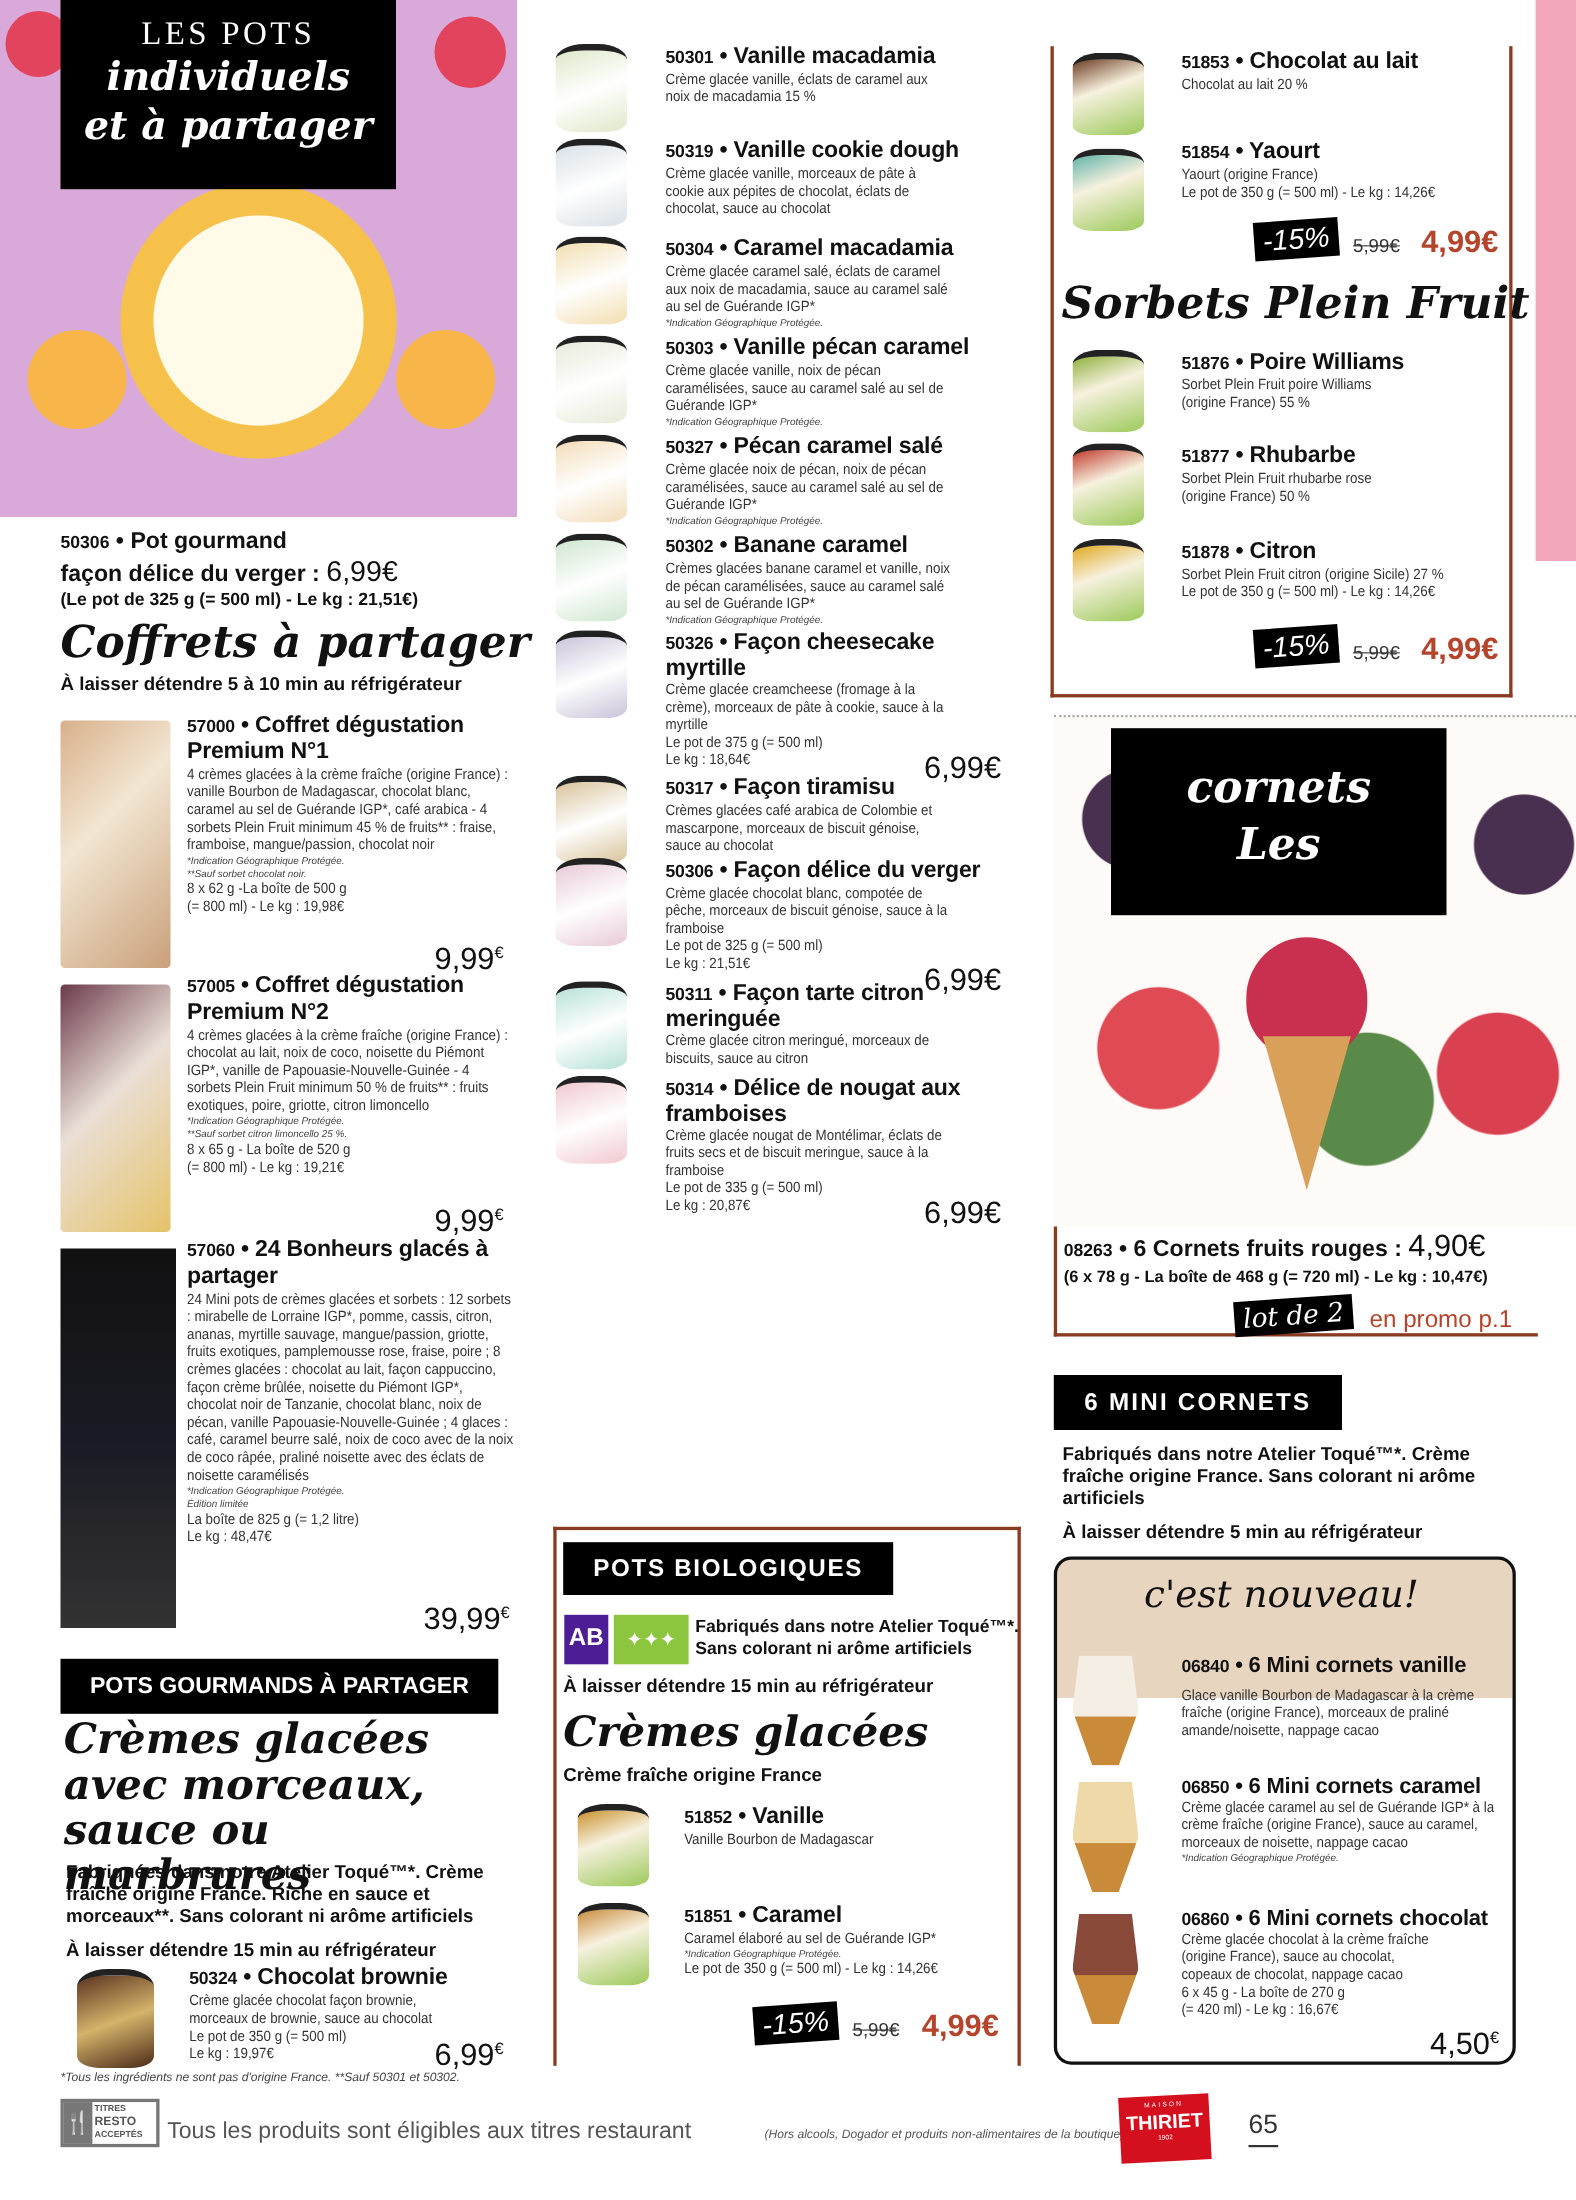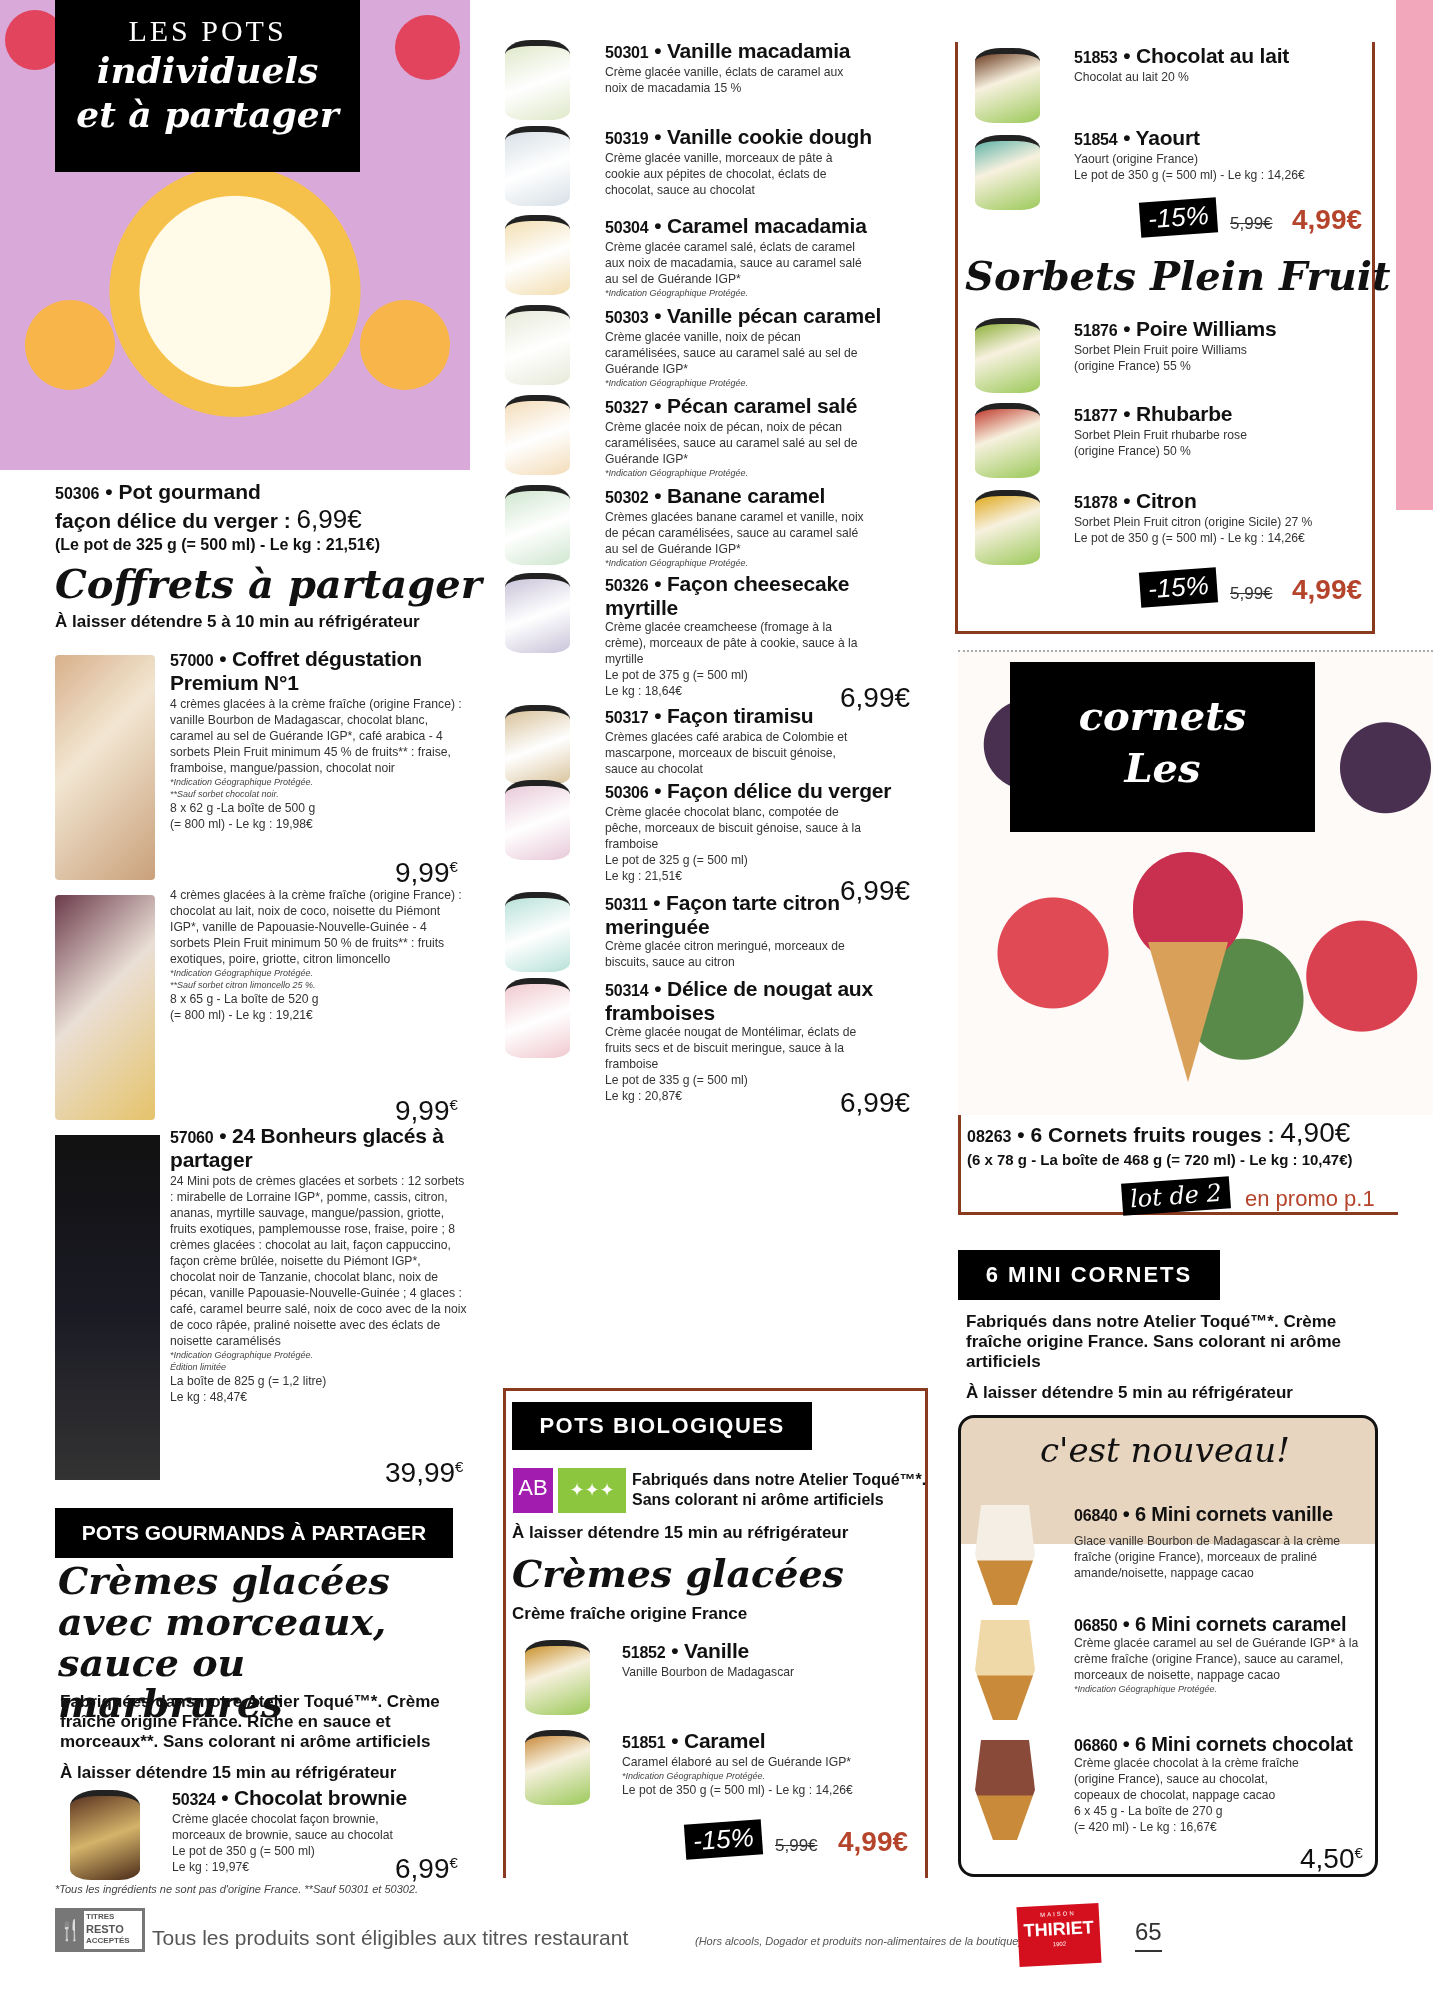--- a/index.html
+++ b/index.html
@@ -52,20 +52,21 @@
   <div class="pdesc cond" style="width:330px;margin-top:2px">4 crèmes glacées à la crème fraîche (origine France) : vanille Bourbon de Madagascar, chocolat blanc, caramel au sel de Guérande IGP*, café arabica - 4 sorbets Plein Fruit minimum 45 % de fruits** : fraise, framboise, mangue/passion, chocolat noir</div>
   <div class="pnote">*Indication Géographique Protégée.</div>
   <div class="pnote">**Sauf sorbet chocolat noir.</div>
   <div class="pdesc cond">8 x 62 g -La boîte de 500 g</div>
   <div class="pdesc cond">(= 800 ml) - Le kg : 19,98€</div>
 </div>
 <div class="abs price" style="left:395px;top:852px"><span>9,99</span><sup>€</sup></div>
 
 <div class="abs" style="left:55px;top:895px;width:100px;height:225px;background:linear-gradient(135deg,#6b3a4a,#eadfd6 45%,#e5c36a);border-radius:4px"></div>
 <div class="abs" style="left:170px;top:885px;width:300px">
+  <div class="ptitle"><span class="code cond">57005</span> • <span>Coffret dégustation Premium N°2</span></div>
   <div class="pdesc cond" style="width:330px;margin-top:2px">4 crèmes glacées à la crème fraîche (origine France) : chocolat au lait, noix de coco, noisette du Piémont IGP*, vanille de Papouasie-Nouvelle-Guinée - 4 sorbets Plein Fruit minimum 50 % de fruits** : fruits exotiques, poire, griotte, citron limoncello</div>
   <div class="pnote">*Indication Géographique Protégée.</div>
   <div class="pnote">**Sauf sorbet citron limoncello 25 %.</div>
   <div class="pdesc cond">8 x 65 g - La boîte de 520 g</div>
   <div class="pdesc cond">(= 800 ml) - Le kg : 19,21€</div>
 </div>
 <div class="abs price" style="left:395px;top:1090px"><span>9,99</span><sup>€</sup></div>
 
 <div class="abs" style="left:55px;top:1135px;width:105px;height:345px;background:linear-gradient(180deg,#111 0,#1a1a24 50%,#333 100%)"></div>
 <div class="abs" style="left:170px;top:1125px;width:300px">
@@ -214,21 +215,21 @@
           <div class="pdesc cond">Le pot de 335 g (= 500 ml)</div>
           <div class="pdesc cond">Le kg : 20,87€</div>
         </div>
         <div class="abs price" style="left:335px;top:110px">6,99€</div>
       </div>
     </div>
 </div>
 
 <div class="abs" style="left:503px;top:1388px;width:425px;height:490px;border:3px solid #8a3a1e;border-bottom:none;border-left:3px solid #8a3a1e"></div>
 <div class="abs black-label" style="left:512px;top:1402px;width:300px;height:48px;line-height:48px;font-size:22px;text-align:center">POTS BIOLOGIQUES</div>
-<div class="abs" style="left:513px;top:1468px;width:40px;height:45px;background:#a21caf;color:#fff;font-weight:normal;font-size:22px;text-align:center;line-height:40px">AB</div>
+<div class="abs" style="left:513px;top:1468px;width:40px;height:45px;background:#4c1d95;color:#fff;font-weight:bold;font-size:22px;text-align:center;line-height:40px">AB</div>
 <div class="abs" style="left:558px;top:1468px;width:68px;height:45px;background:#8cc63f;color:#fff;text-align:center;line-height:45px;font-size:18px">✦✦✦</div>
 <div class="abs cond" style="left:632px;top:1470px;font-size:16px;font-weight:bold;line-height:20px">
   <div>Fabriqués dans notre Atelier Toqué™*.</div>
     <div>Sans colorant ni arôme artificiels</div>
 </div>
 <div class="abs cond" style="left:512px;top:1523px;font-size:17px;font-weight:bold">À laisser détendre 15 min au réfrigérateur</div>
 <div class="abs script" style="left:512px;top:1552px;font-size:38px;line-height:44px">Crèmes glacées</div>
 <div class="abs cond" style="left:512px;top:1604px;font-size:17px;font-weight:bold">Crème fraîche origine France</div>
 
 <div class="abs pot" style="left:525px;top:1640px;width:65px;height:75px;background:linear-gradient(160deg,#c9902a,#f7f1df 40%,#9cc95a)"></div>

